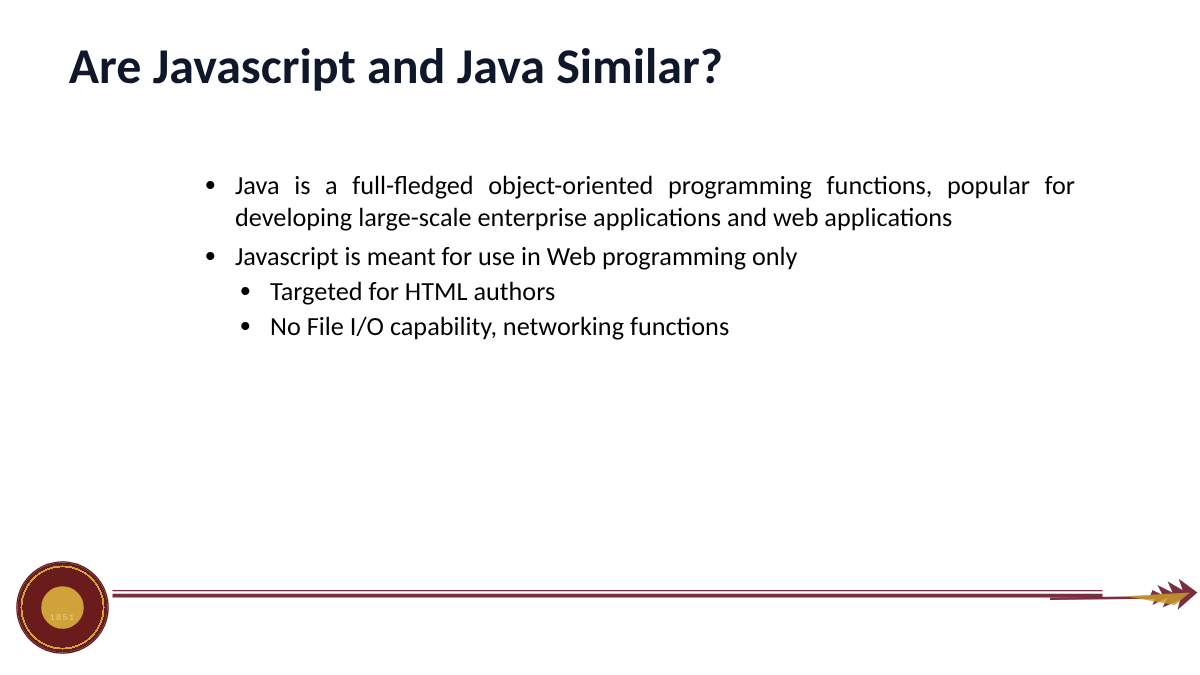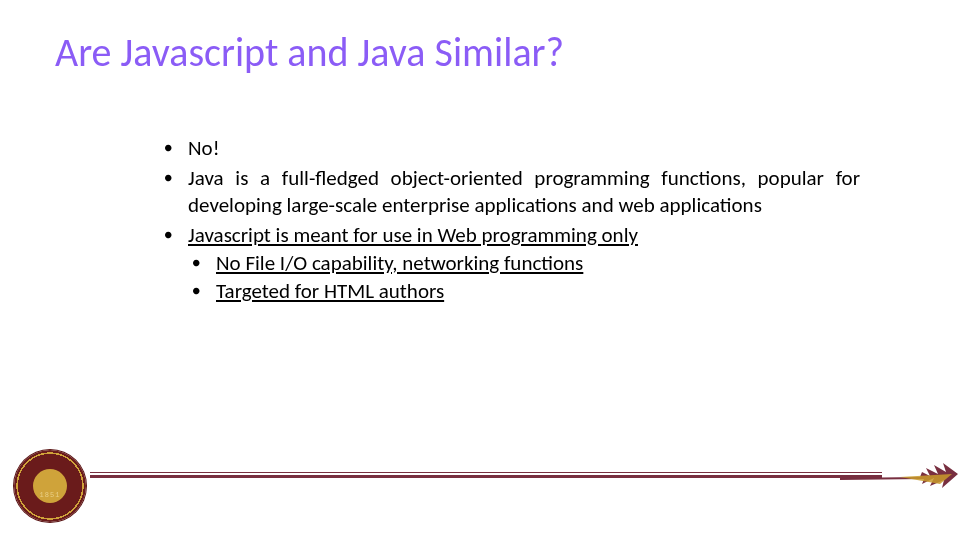--- a/index.html
+++ b/index.html
@@ -11,22 +11,22 @@
     font-family: "Calibri", "Segoe UI", sans-serif;
     color: #000;
     position: relative;
     overflow: hidden;
   }
   .title {
     position: absolute;
     left: 55px;
     top: 28px;
     font-size: 40px;
-    color: #8b5cf6;
-    font-weight: 400;
+    color: #0f172a;
+    font-weight: 700;
   }
   .content {
     position: absolute;
     left: 160px;
     top: 135px;
     width: 700px;
     font-size: 21px;
     line-height: 1.25;
   }
   ul.top {
@@ -61,21 +61,21 @@
   }
   ul.sub > li::before {
     content: "●";
     position: absolute;
     left: 4px;
     top: 0;
     font-size: 14px;
     line-height: 26px;
     color: #000;
   }
-  .group2 { margin-top: 26px; text-decoration: underline; }
+  .group2 { margin-top: 26px; }
 
   
   .rule {
     position: absolute;
     left: 90px;
     right: 18px;
     bottom: 62px;
     height: 6px;
     pointer-events: none;
   }
@@ -133,29 +133,28 @@
     font-family: Liberation Mono, monospace;
   }
 </style>
 </head>
 <body>
 
 <div class="title">Are Javascript and Java Similar?</div>
 
 <div class="content">
   <ul class="top">
-    <li>No!</li>
     <li>Java is a full-fledged object-oriented programming functions, popular for developing large-scale enterprise applications and web applications</li>
   </ul>
   <ul class="top group2">
     <li>
       <span>Javascript is meant for use in Web programming only</span>
       <ul class="sub">
+        <li>Targeted for HTML authors</li>
         <li>No File I/O capability, networking functions</li>
-        <li>Targeted for HTML authors</li>
       </ul>
     </li>
   </ul>
 </div>
 
 <div class="rule">
   <div class="thin"></div>
   <div class="thick"></div>
 </div>
 

